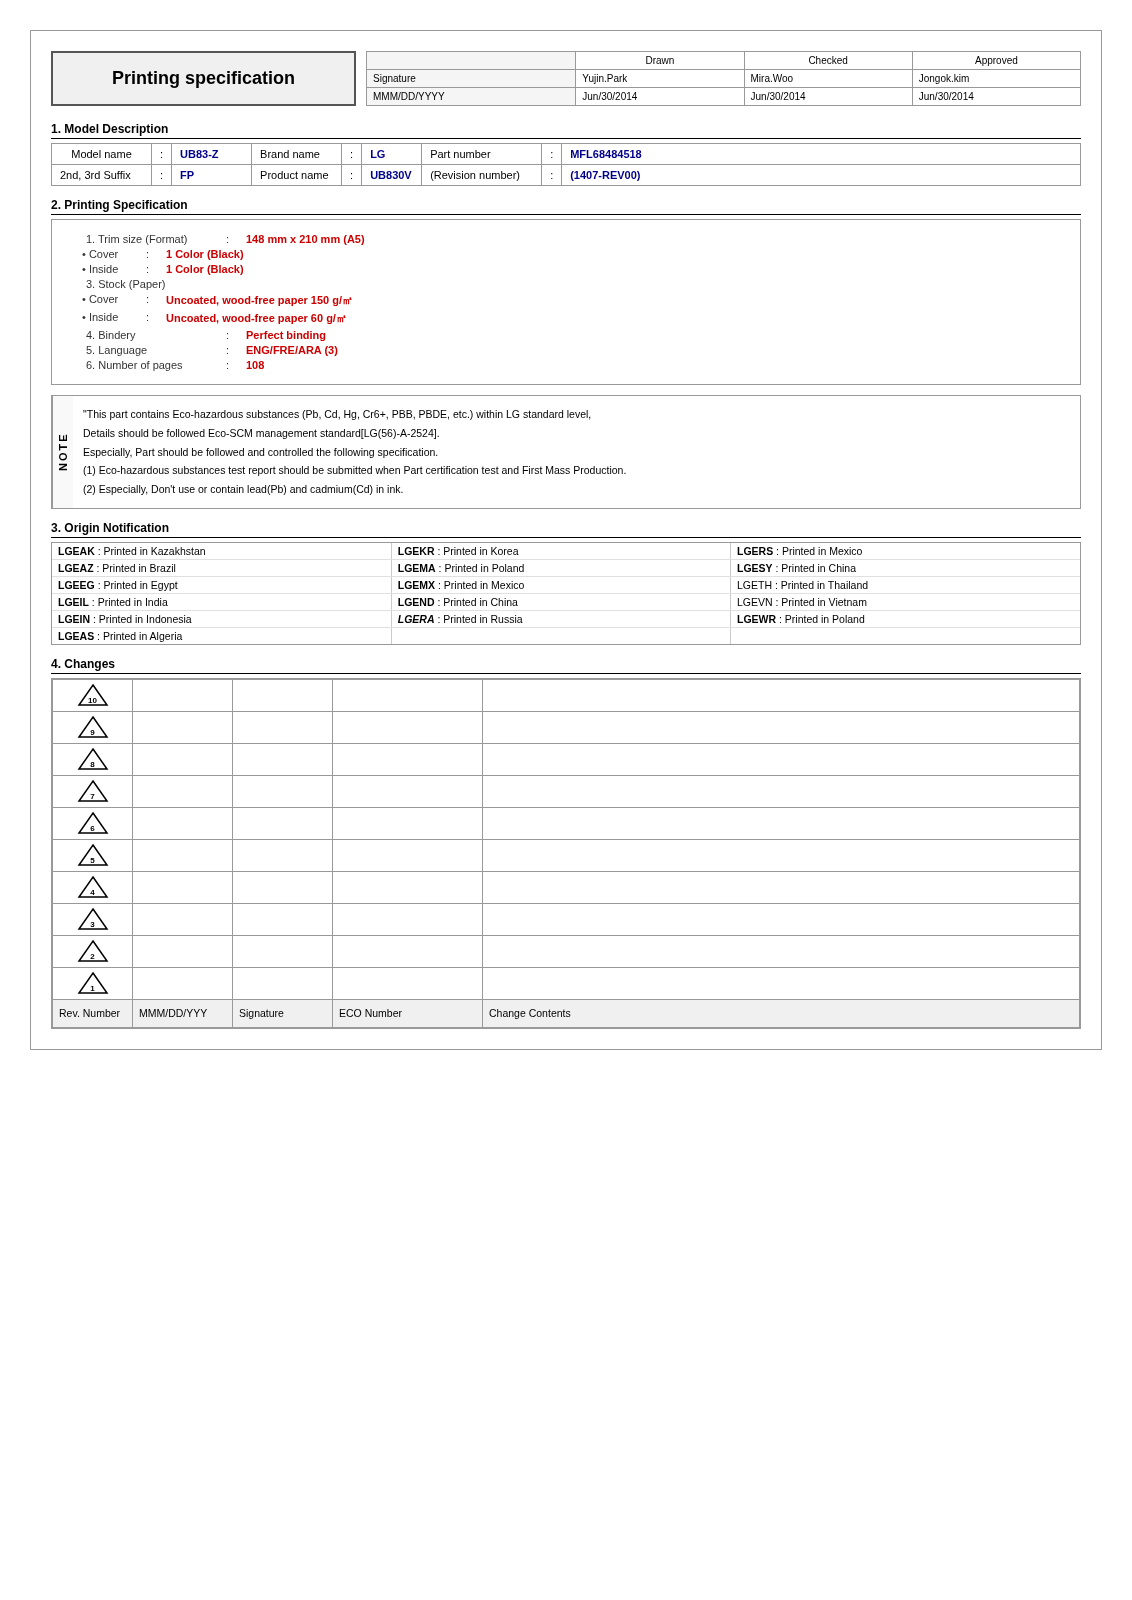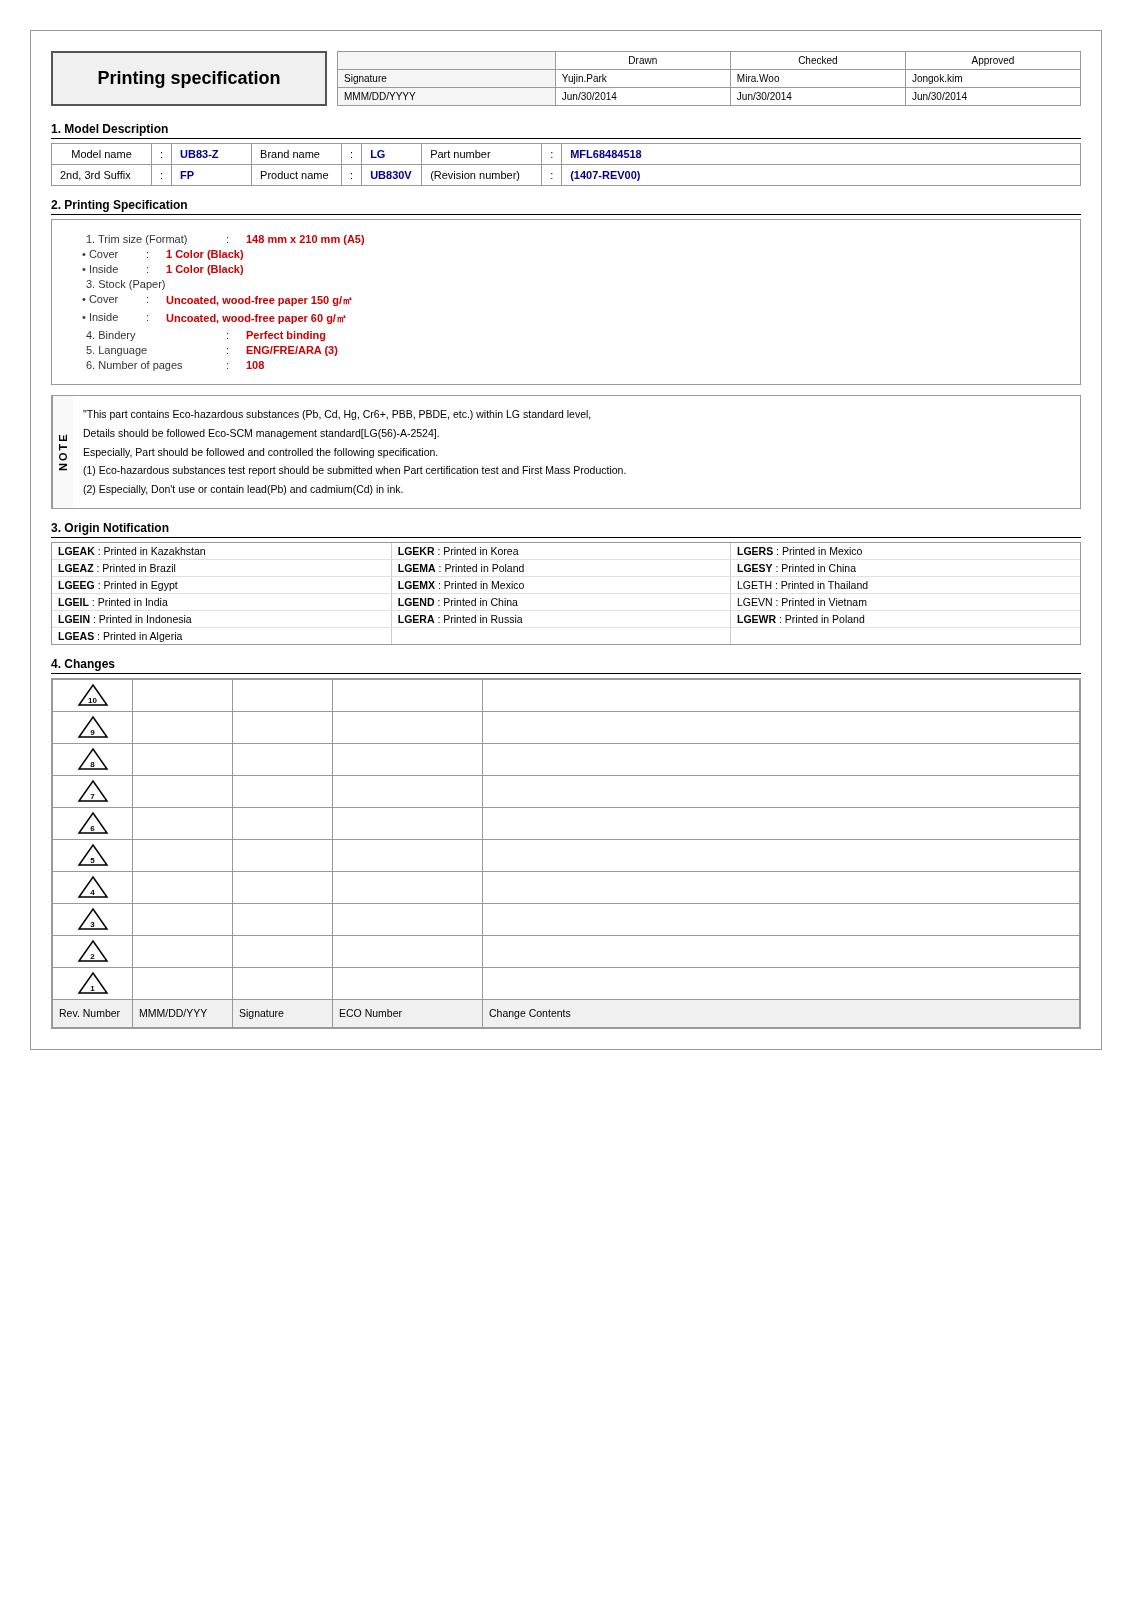--- a/index.html
+++ b/index.html
@@ -16,21 +16,21 @@
       border: 1px solid #999;
       padding: 20px;
       background: #fff;
     }
     
     .header {
       display: flex;
       margin-bottom: 16px;
     }
     .title-box {
-      width: 276px;
+      width: 305px;
       border: 2px solid #555;
       display: flex;
       align-items: center;
       justify-content: center;
       font-size: 18px;
       font-weight: bold;
       background: #f0f0f0;
       padding: 10px;
       margin-right: 10px;
     }
@@ -310,21 +310,21 @@
         <td style="border-left:1px solid #ccc;"><span style="font-weight:bold;">LGEMX</span>&nbsp;:&nbsp;Printed in Mexico</td>
         <td style="border-left:1px solid #ccc;"><span style="font-weight:normal;">LGETH</span>&nbsp;:&nbsp;Printed in Thailand</td>
       </tr>
       <tr>
         <td><span style="font-weight:bold;">LGEIL</span>&nbsp;:&nbsp;Printed in India</td>
         <td style="border-left:1px solid #ccc;"><span style="font-weight:bold;">LGEND</span>&nbsp;:&nbsp;Printed in China</td>
         <td style="border-left:1px solid #ccc;"><span style="font-weight:normal;margin-top:46px;">LGEVN</span>&nbsp;:&nbsp;Printed in Vietnam</td>
       </tr>
       <tr>
         <td><span style="font-weight:bold;">LGEIN</span>&nbsp;:&nbsp;Printed in Indonesia</td>
-        <td style="border-left:1px solid #ccc;"><span style="font-weight:bold;">LGERA</span>&nbsp;:&nbsp;Printed in Russia</td>
+        <td style="border-left:1px solid #ccc;"><span style="font-weight:bold;font-style:italic;">LGERA</span>&nbsp;:&nbsp;Printed in Russia</td>
         <td style="border-left:1px solid #ccc;"><span style="font-weight:bold;">LGEWR</span>&nbsp;:&nbsp;Printed in Poland</td>
       </tr>
       <tr>
         <td><span style="font-weight:bold;">LGEAS</span>&nbsp;:&nbsp;Printed in Algeria</td>
         <td style="border-left:1px solid #ccc;"></td>
         <td style="border-left:1px solid #ccc;"></td>
       </tr>
     </tbody>
       </table>
   </div>

